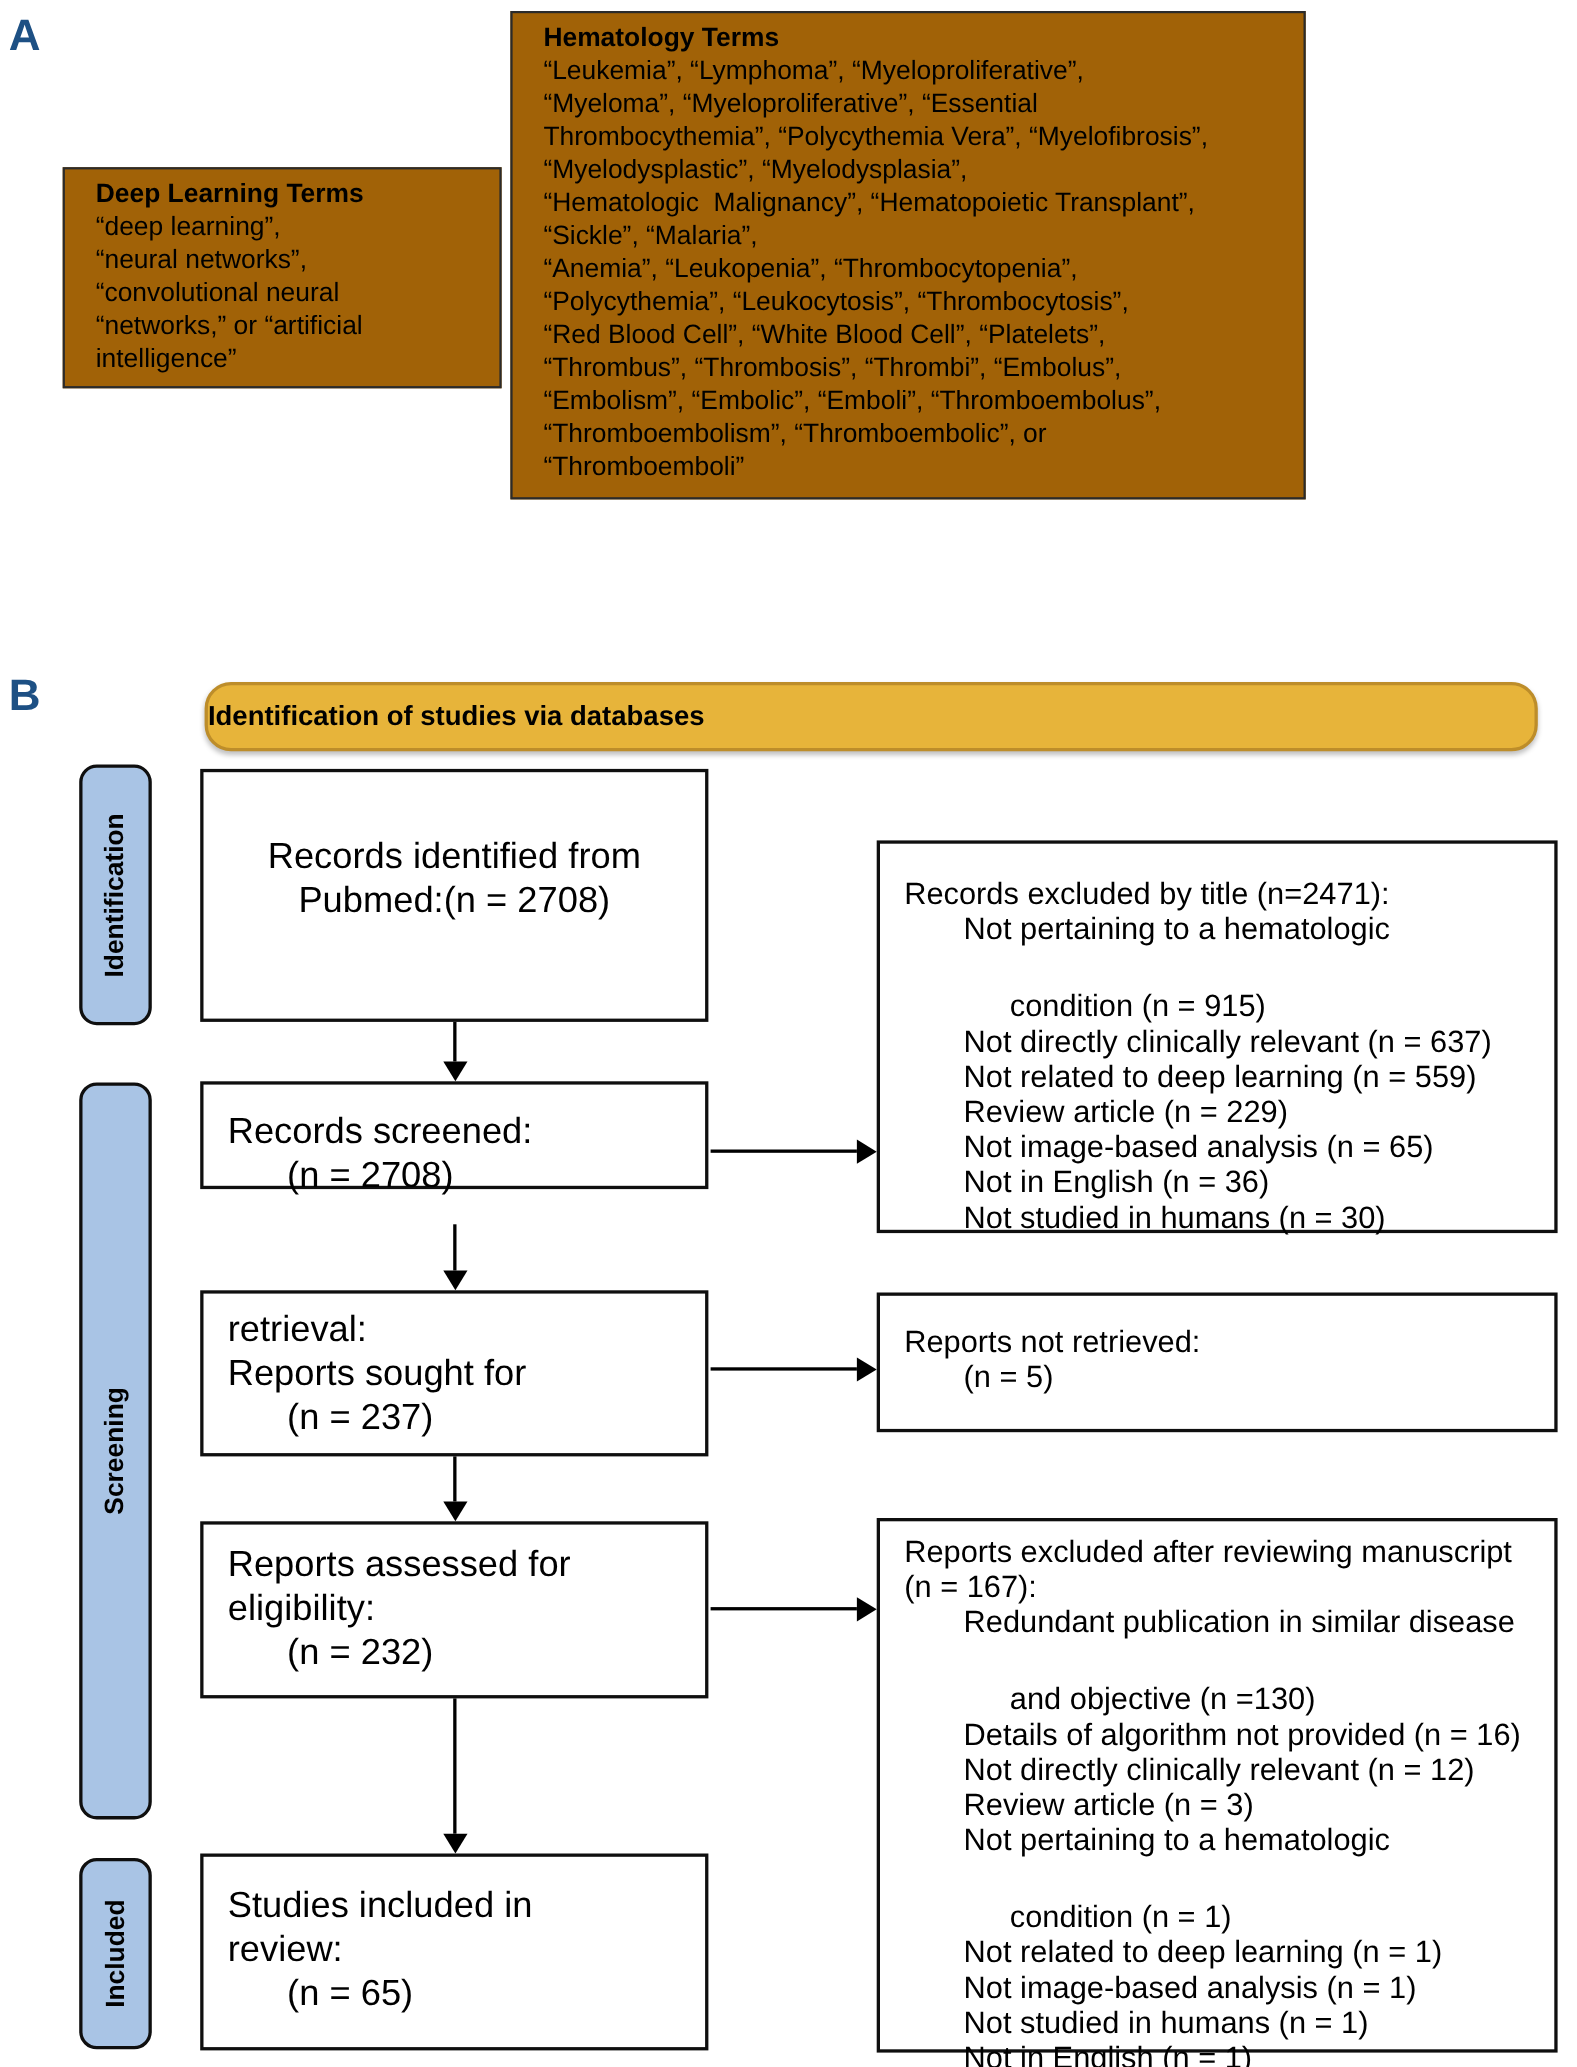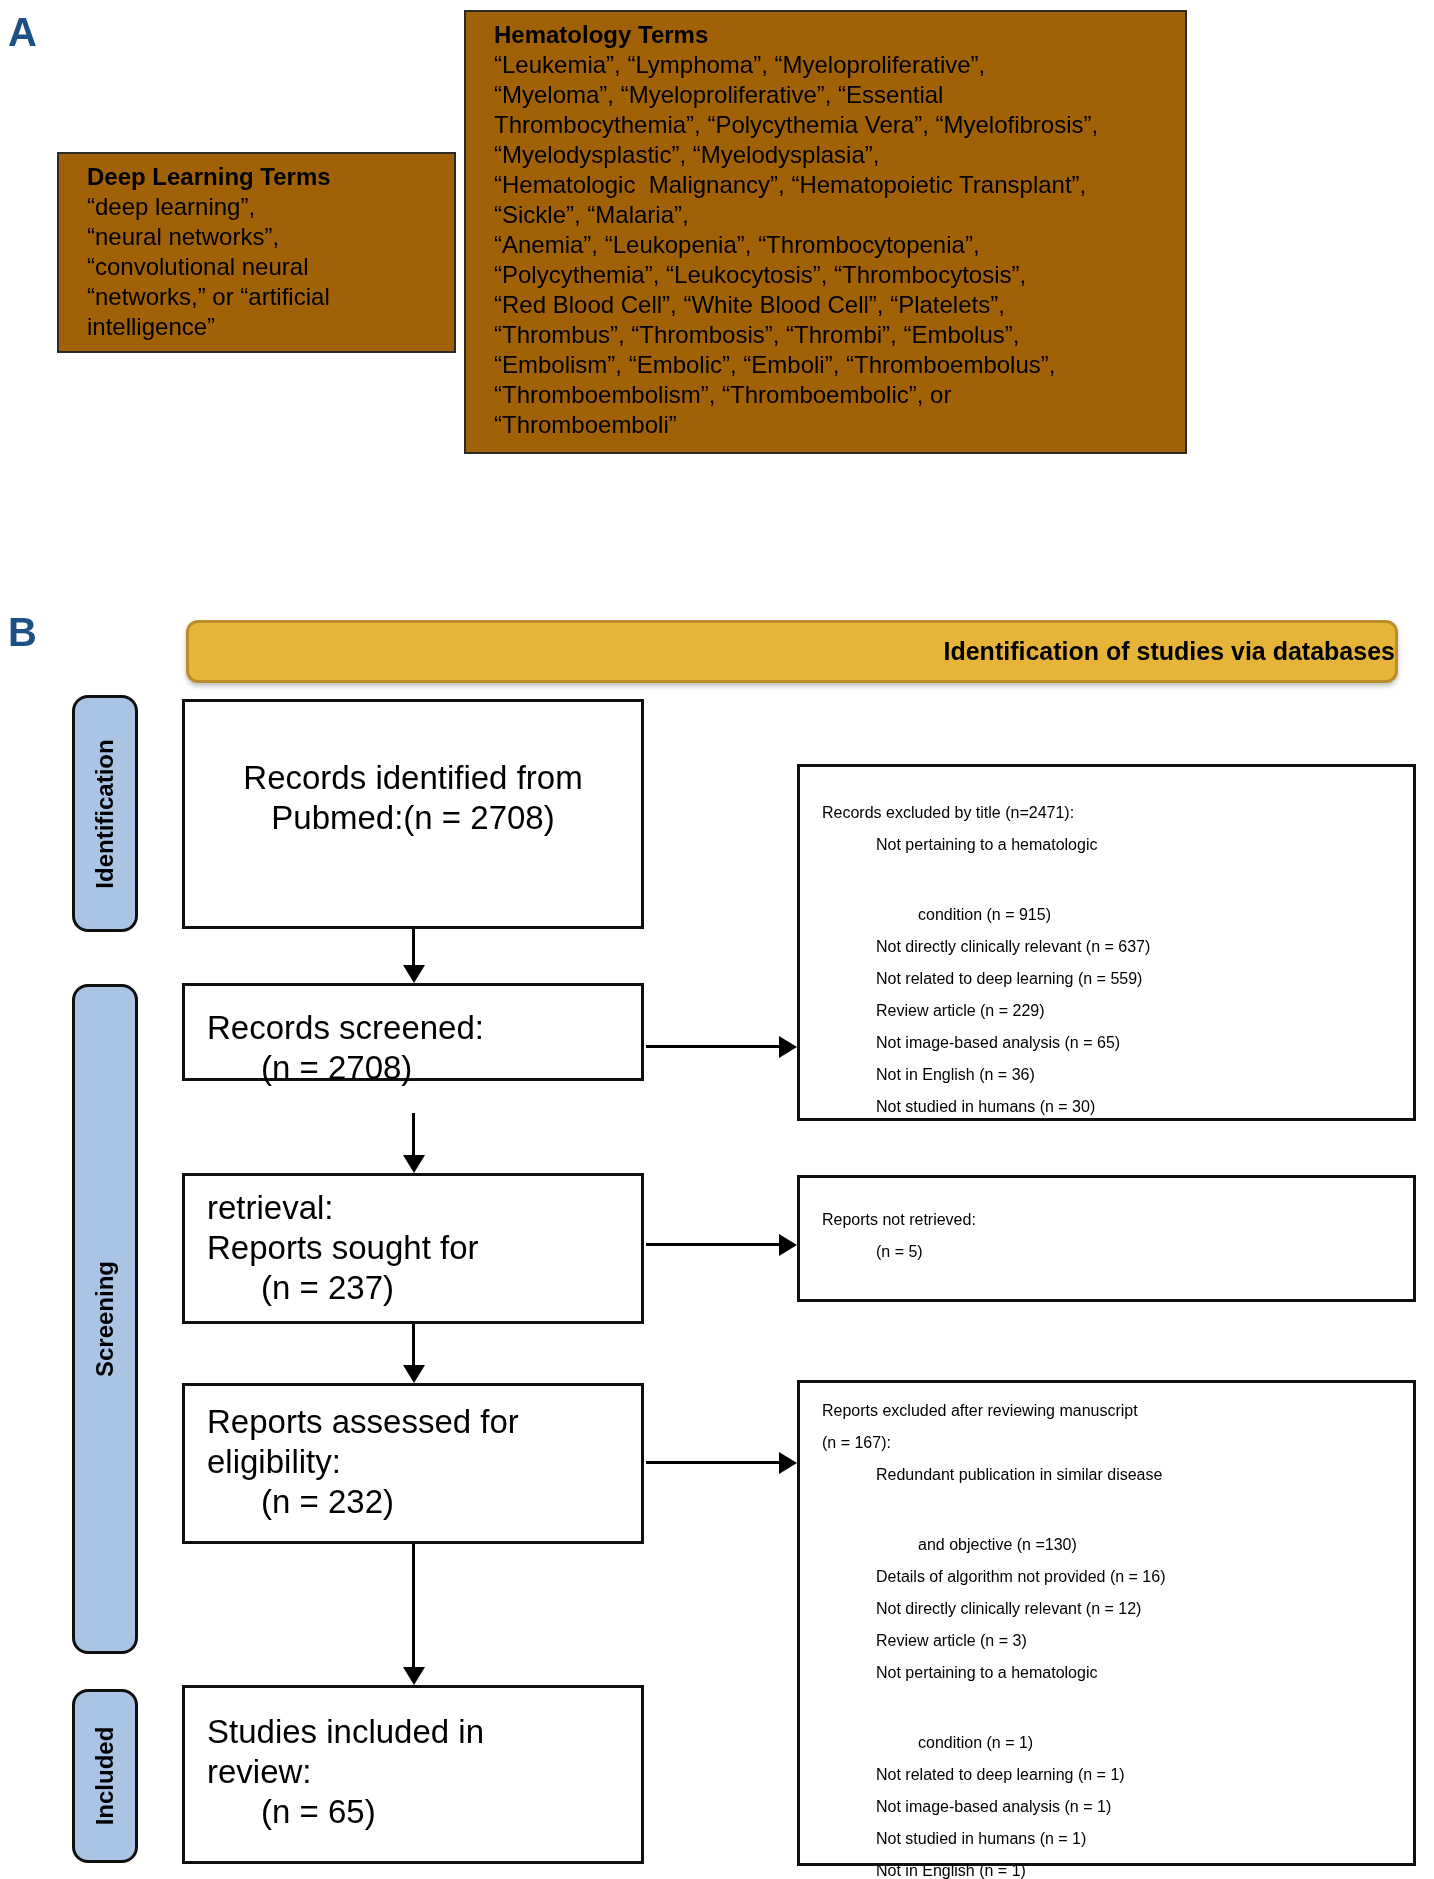--- a/index.html
+++ b/index.html
@@ -17,41 +17,41 @@
     font-size:24px;line-height:30px;padding:8px 28px;
   }
   .abox-title{font-weight:bold;white-space:pre;}
   .ln{white-space:pre;}
   
   .ind-1{padding-left:54px;}
   .ind-2{padding-left:96px;margin-top:38px;}
   
   .banner{
     position:absolute;box-sizing:border-box;background:var(--banner-fill,#e7b43a);
-    border:3px solid var(--banner-border,#bd8d2a);border-radius:12px;
-    display:flex;align-items:center;justify-content:flex-end;
+    border:3px solid var(--banner-border,#bd8d2a);border-radius:24px;
+    display:flex;align-items:center;justify-content:flex-start;
     font-size:25px;font-weight:bold;box-shadow:0 3px 5px rgba(0,0,0,.25);
   }
   
   .pill{
     position:absolute;box-sizing:border-box;background:var(--pill-fill,#a9c4e5);
     border:3px solid #0f0f0f;border-radius:16px;
     display:flex;align-items:center;justify-content:center;
   }
   .pill span{transform:rotate(-90deg);white-space:nowrap;font-size:24px;font-weight:bold;}
   
   .fbox{
     position:absolute;box-sizing:border-box;border:3px solid #0f0f0f;background:#fff;
     font-size:33px;line-height:40px;padding:18px 22px;
   }
   .fbox.center{text-align:center;padding-top:56px;}
   
   .sbox{
     position:absolute;box-sizing:border-box;border:3px solid #0f0f0f;background:#fff;
-    font-size:16px;line-height:32px;padding:14px 22px;
+    font-size:28px;line-height:32px;padding:14px 22px;
   }
   
   .arrow-v{position:absolute;width:3px;background:#000;}
   .arrow-v::after{
     content:'';position:absolute;left:50%;transform:translateX(-50%);top:100%;
     border:11px solid transparent;border-top:18px solid #000;border-bottom:0;
   }
   .arrow-h{position:absolute;height:3px;background:#000;}
   .arrow-h::after{
     content:'';position:absolute;top:50%;transform:translateY(-50%);left:100%;

